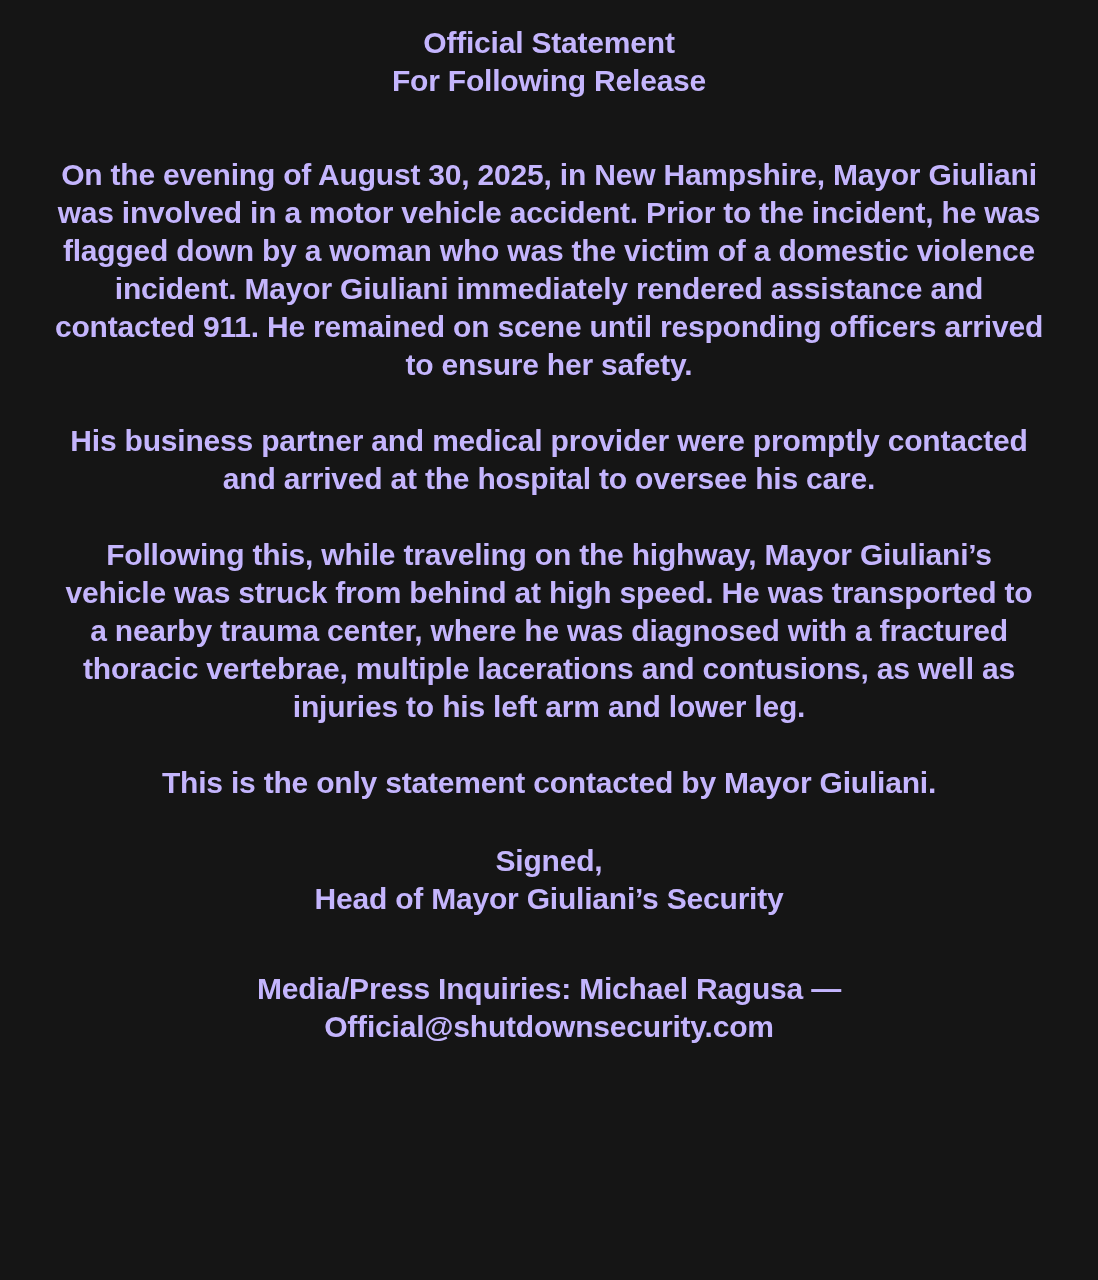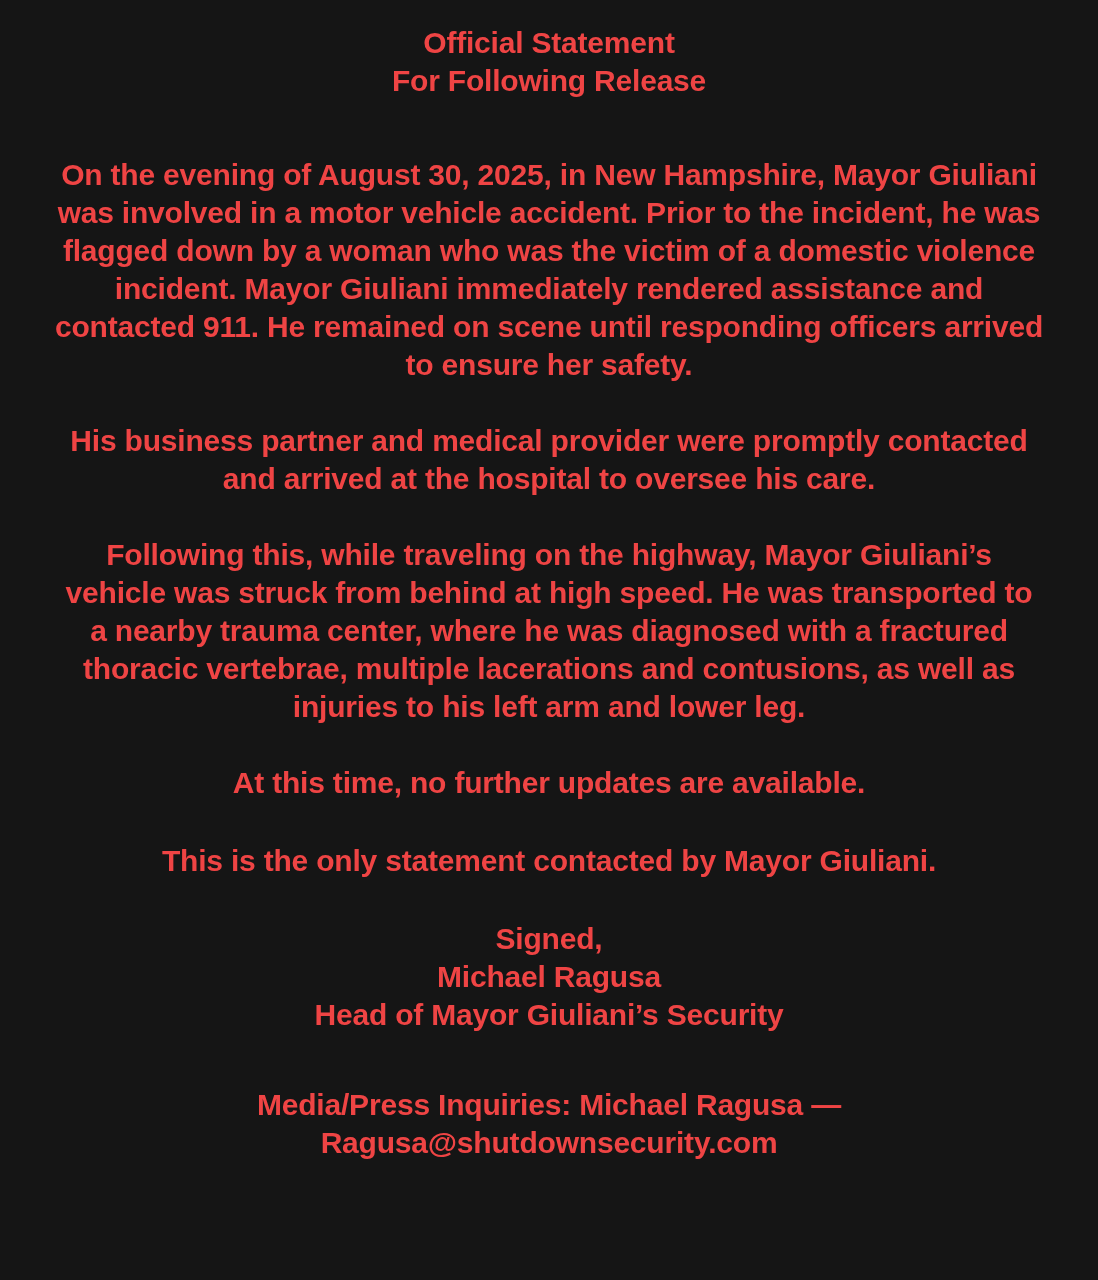--- a/index.html
+++ b/index.html
@@ -11,21 +11,21 @@
     height: 1280px;
     background: #151515;
     overflow: hidden;
     font-family: "Liberation Sans", sans-serif;
   }
   .statement {
     box-sizing: border-box;
     width: 1098px;
     height: 1280px;
     padding: 24px 46px 40px 46px;
-    color: #ef4444;
+    color: #c4b5fd;
     font-weight: 700;
     font-size: 30px;
     line-height: 38px;
     text-align: center;
     letter-spacing: -0.2px;
   }
   .header-block {
     margin-bottom: 56px;
   }
   .header-line {
@@ -61,28 +61,26 @@
     <span class="header-line">Official Statement</span>
     <span class="header-line">For Following Release</span>
   </div>
 
   <p class="para">On the evening of August 30, 2025, in New Hampshire, Mayor Giuliani was involved in a motor vehicle accident. Prior to the incident, he was flagged down by a woman who was the victim of a domestic violence incident. Mayor Giuliani immediately rendered assistance and contacted 911. He remained on scene until responding officers arrived to ensure her safety.</p>
 
   <p class="para">His business partner and medical provider were promptly contacted and arrived at the hospital to oversee his care.</p>
 
   <p class="para">Following this, while traveling on the highway, Mayor Giuliani’s vehicle was struck from behind at high speed. He was transported to a nearby trauma center, where he was diagnosed with a fractured thoracic vertebrae, multiple lacerations and contusions, as well as injuries to his left arm and lower leg.</p>
 
-  <p class="para gap-lg">At this time, no further updates are available.</p>
 
   <p class="para gap-lg">This is the only statement contacted by Mayor Giuliani.</p>
 
   <div class="sig-block">
     <span class="sig-line">Signed,</span>
-    <span class="sig-line">Michael Ragusa</span>
     <span class="sig-line">Head of Mayor Giuliani’s Security</span>
   </div>
 
   <div class="contact-block">
     <span class="contact-line">Media/Press Inquiries: Michael Ragusa —</span>
-    <span class="contact-line">Ragusa@shutdownsecurity.com</span>
+    <span class="contact-line">Official@shutdownsecurity.com</span>
   </div>
 
 </div>
 
 </body></html>

